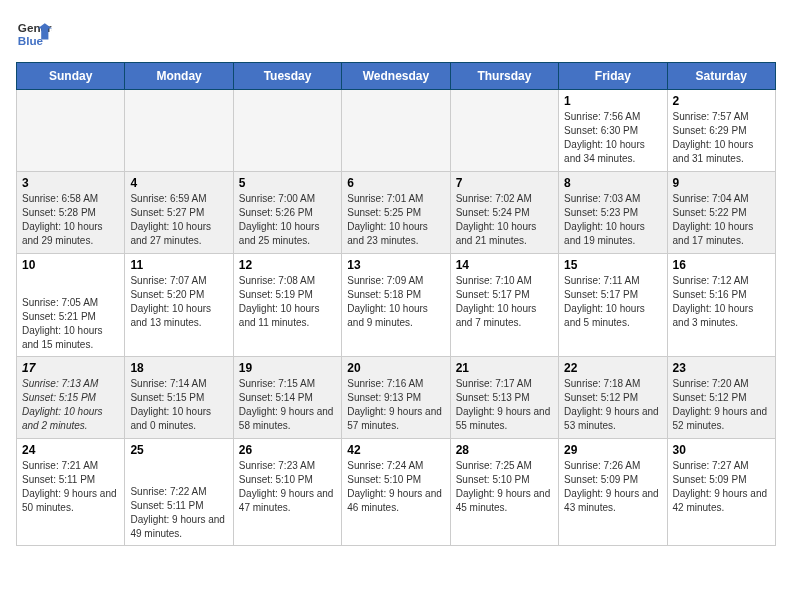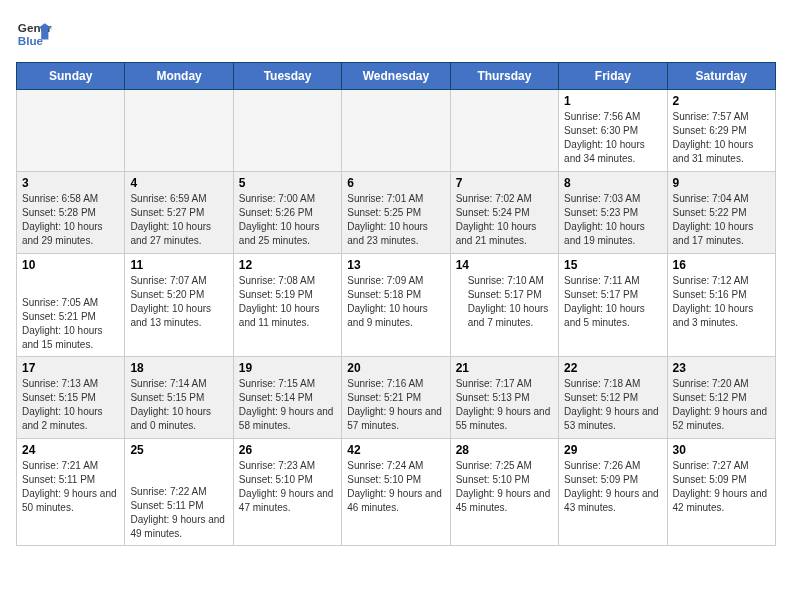--- a/index.html
+++ b/index.html
@@ -191,60 +191,60 @@
 Daylight: 10 hours and 11 minutes.</div>
         </td>
         <td>
           <span class="day-num">13</span>
           <div class="cell-text" style="white-space: pre-line;">Sunrise: 7:09 AM
 Sunset: 5:18 PM
 Daylight: 10 hours and 9 minutes.</div>
         </td>
         <td>
           <span class="day-num">14</span>
-          <div class="cell-text" style="white-space: pre-line; margin-left: 12px;">Sunrise: 7:10 AM
+          <div class="cell-text" style="white-space: pre-line;">Sunrise: 7:10 AM
 Sunset: 5:17 PM
 Daylight: 10 hours and 7 minutes.</div>
         </td>
         <td>
           <span class="day-num">15</span>
           <div class="cell-text" style="white-space: pre-line;">Sunrise: 7:11 AM
 Sunset: 5:17 PM
 Daylight: 10 hours and 5 minutes.</div>
         </td>
         <td>
           <span class="day-num">16</span>
           <div class="cell-text" style="white-space: pre-line;">Sunrise: 7:12 AM
 Sunset: 5:16 PM
 Daylight: 10 hours and 3 minutes.</div>
         </td>
       </tr>
       <tr class="week-row">
-        <td style="background: rgb(240, 240, 240);">
+        <td style="background: rgb(240, 240, 240); font-style: italic;">
           <span class="day-num">17</span>
           <div class="cell-text" style="white-space: pre-line;">Sunrise: 7:13 AM
 Sunset: 5:15 PM
 Daylight: 10 hours and 2 minutes.</div>
         </td>
         <td style="background: rgb(240, 240, 240);">
           <span class="day-num">18</span>
           <div class="cell-text" style="white-space: pre-line;">Sunrise: 7:14 AM
 Sunset: 5:15 PM
 Daylight: 10 hours and 0 minutes.</div>
         </td>
         <td style="background: rgb(240, 240, 240);">
           <span class="day-num">19</span>
           <div class="cell-text" style="white-space: pre-line;">Sunrise: 7:15 AM
 Sunset: 5:14 PM
 Daylight: 9 hours and 58 minutes.</div>
         </td>
         <td style="background: rgb(240, 240, 240);">
           <span class="day-num">20</span>
           <div class="cell-text" style="white-space: pre-line;">Sunrise: 7:16 AM
-Sunset: 5:21 PM
+Sunset: 9:13 PM
 Daylight: 9 hours and 57 minutes.</div>
         </td>
         <td style="background: rgb(240, 240, 240);">
           <span class="day-num">21</span>
           <div class="cell-text" style="white-space: pre-line;">Sunrise: 7:17 AM
 Sunset: 5:13 PM
 Daylight: 9 hours and 55 minutes.</div>
         </td>
         <td style="background: rgb(240, 240, 240);">
           <span class="day-num">22</span>

